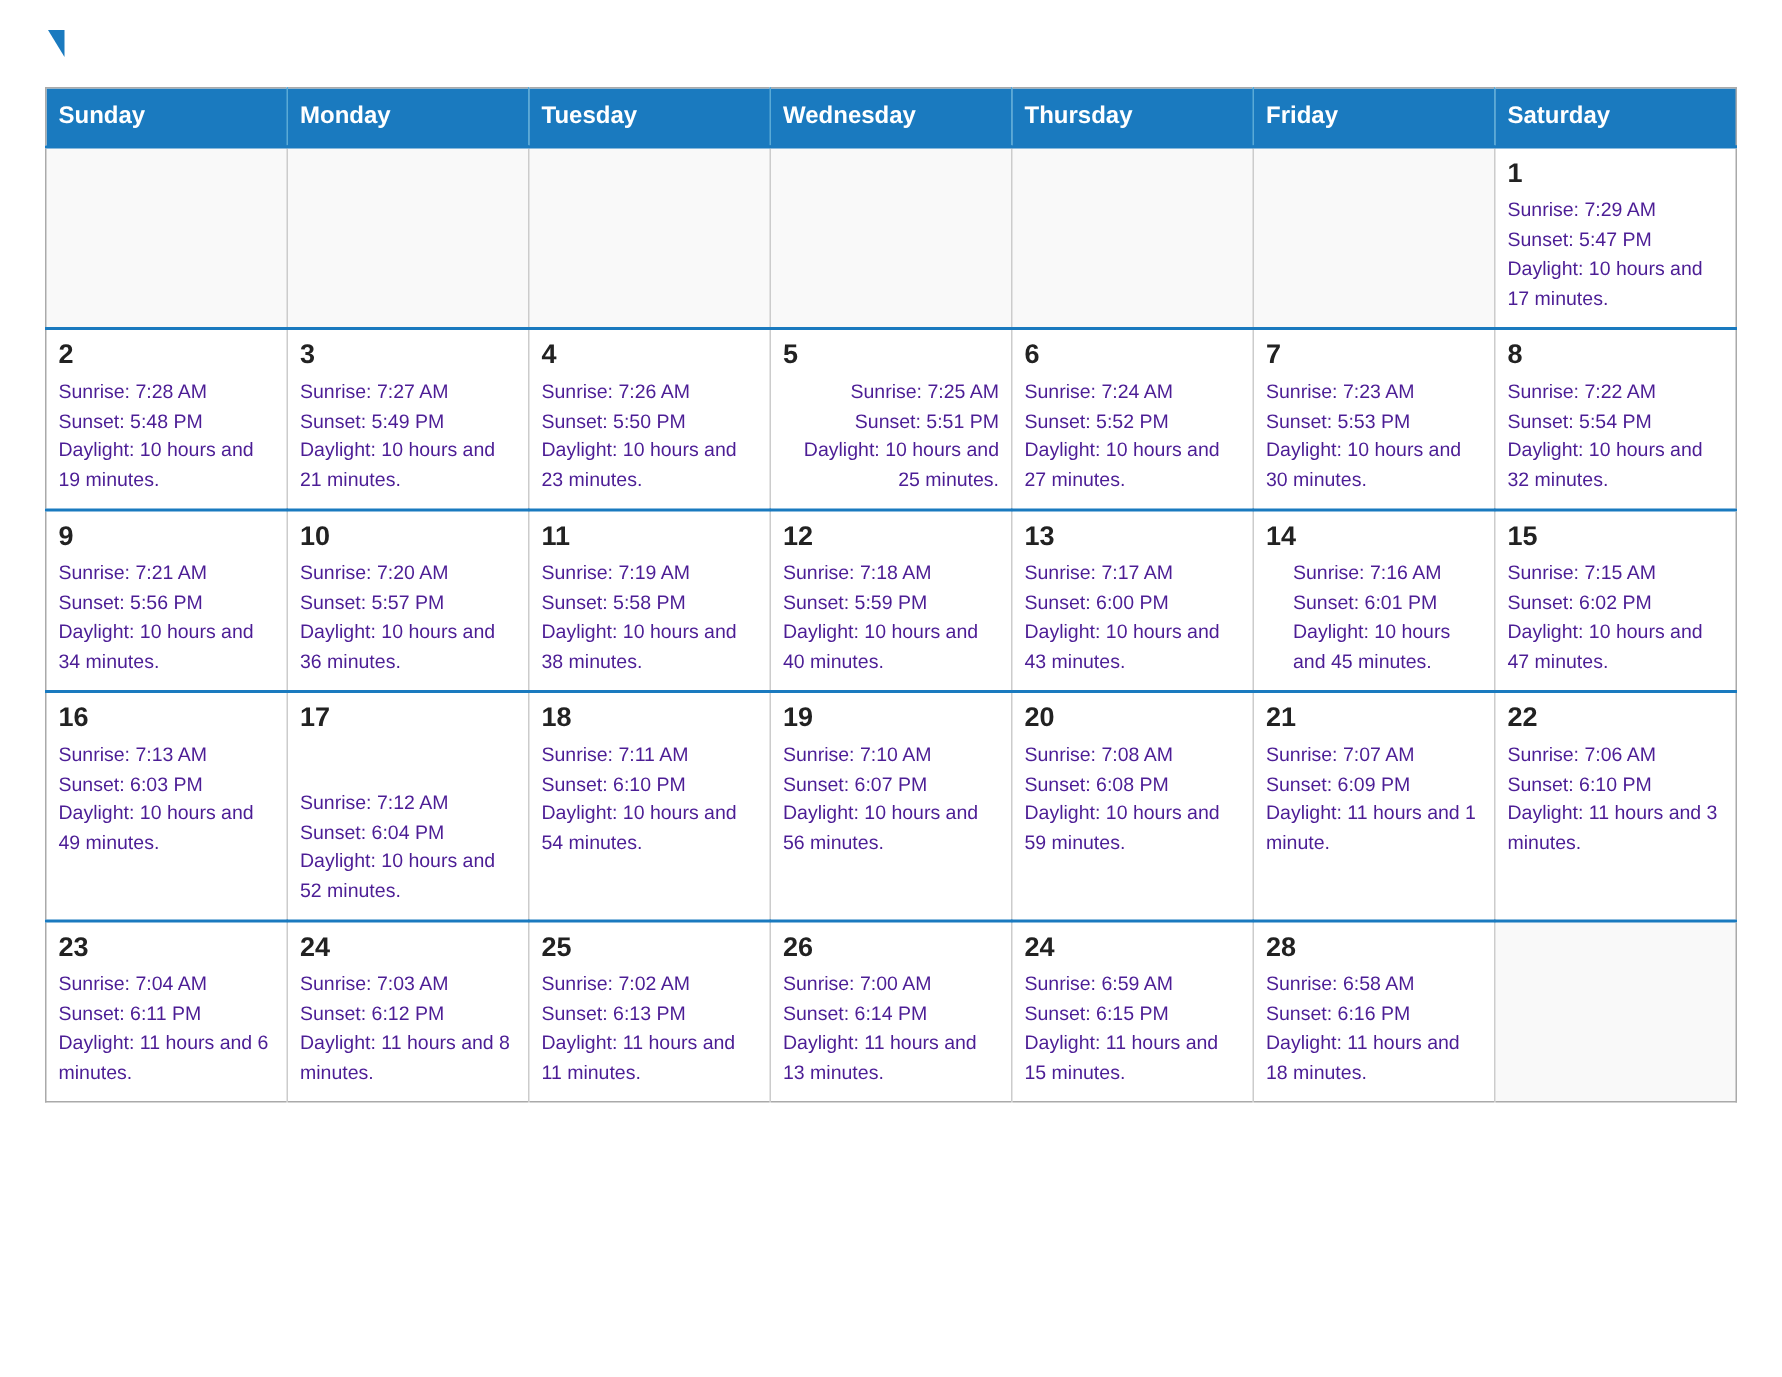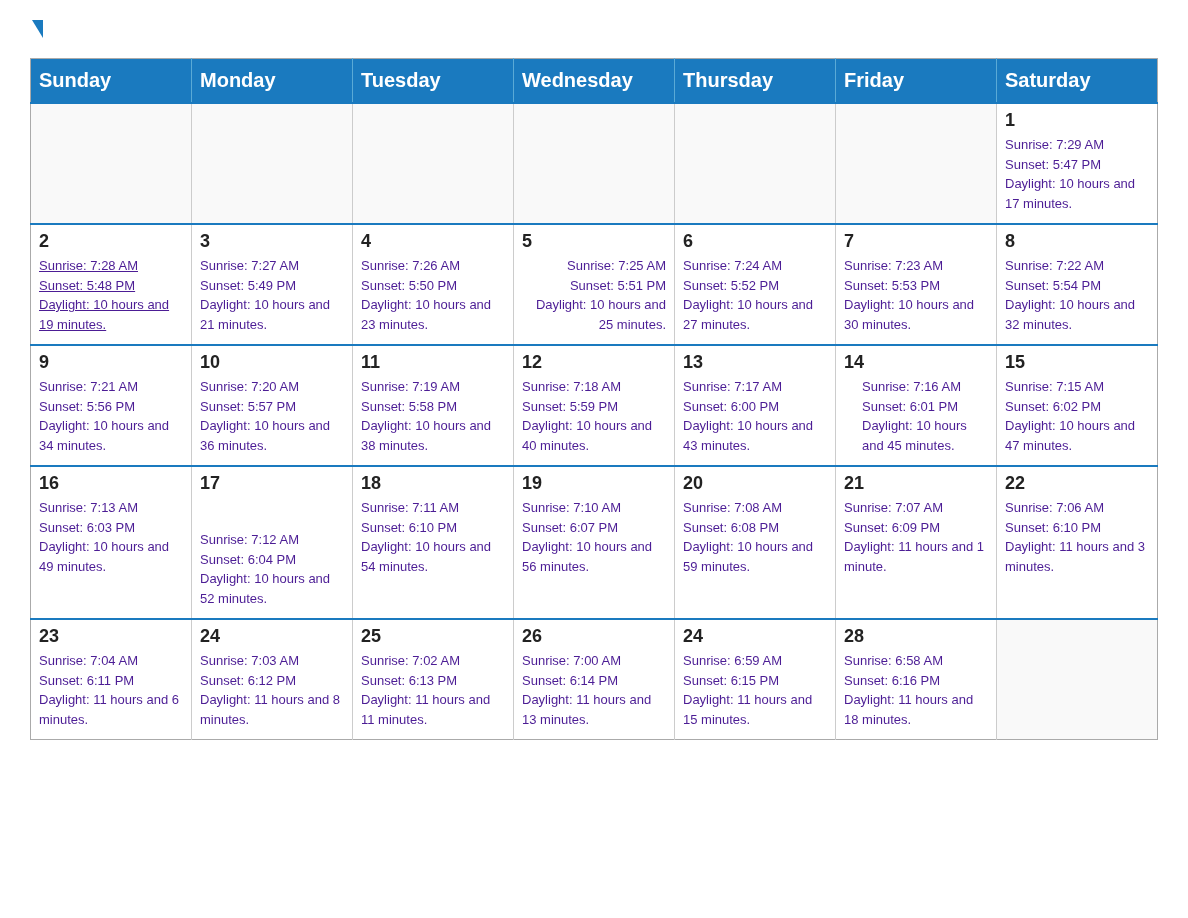--- a/index.html
+++ b/index.html
@@ -38,21 +38,21 @@
       margin-top: 4px;
     }
     .calendar {
       width: 100%;
       border-collapse: collapse;
       border: 1px solid #aaa;
     }
     .calendar thead tr th {
       background-color: #1a7abf;
       color: #fff;
-      font-size: 20px;
+      font-size: 16px;
       font-weight: bold;
       padding: 10px 8px;
       text-align: left;
       border-right: 1px solid #5aaad6;
     }
     .calendar thead tr th:last-child {
       border-right: none;
     }
     .calendar tbody tr {
       border-top: 2px solid #1a7abf;
@@ -126,21 +126,21 @@
         <td>
           <span class="day-num">1</span>
           <div class="day-info" style="white-space: pre-line;">Sunrise: 7:29 AM
 Sunset: 5:47 PM
 Daylight: 10 hours and 17 minutes.</div>
         </td>
       </tr>
       <tr>
         <td>
           <span class="day-num">2</span>
-          <div class="day-info" style="white-space: pre-line; text-decoration: underline;">Sunrise: 7:28 AM
+          <div class="day-info" style="white-space: pre-line;">Sunrise: 7:28 AM
 Sunset: 5:48 PM
 Daylight: 10 hours and 19 minutes.</div>
         </td>
         <td>
           <span class="day-num">3</span>
           <div class="day-info" style="white-space: pre-line;">Sunrise: 7:27 AM
 Sunset: 5:49 PM
 Daylight: 10 hours and 21 minutes.</div>
         </td>
         <td>

